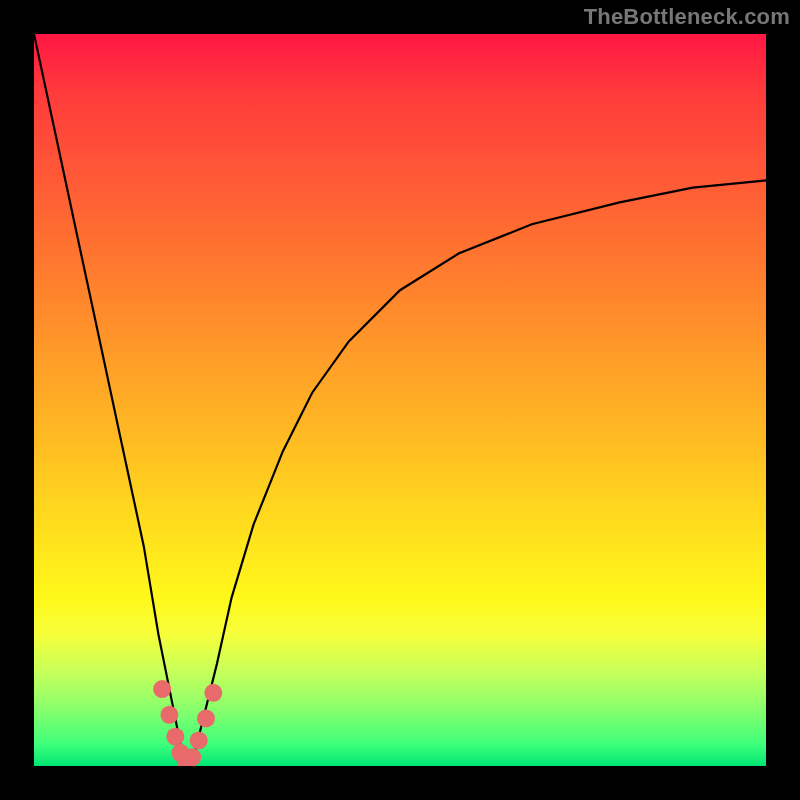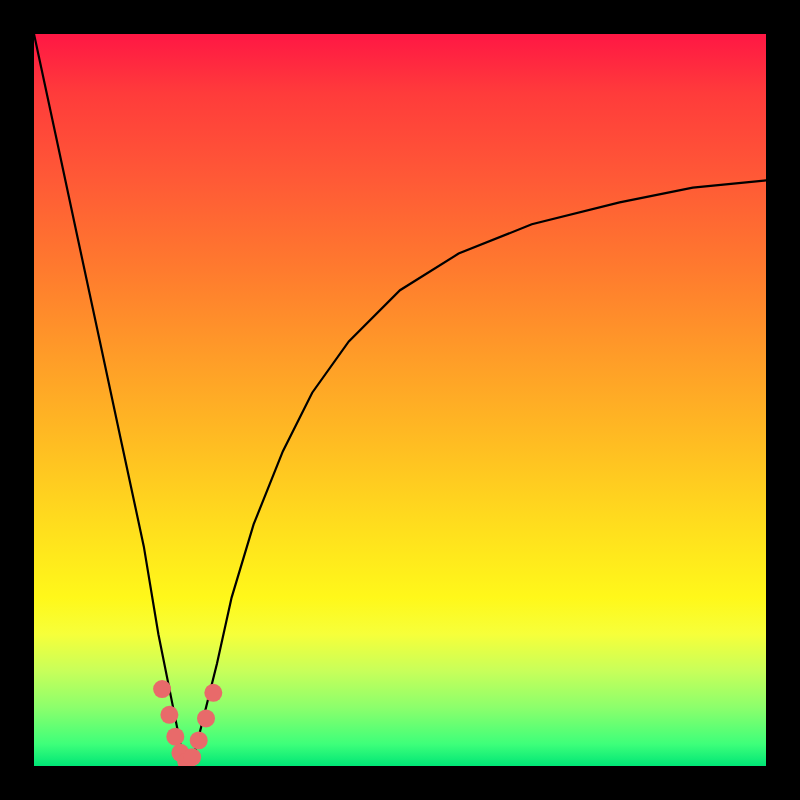--- a/index.html
+++ b/index.html
@@ -57,20 +57,21 @@
     font-weight: 600;
     color: #777;
     letter-spacing: 0.2px;
     user-select: none;
   }
 </style>
 </head>
 <body>
 
 <div class="frame">
+  <div class="watermark">TheBottleneck.com</div>
   <div class="plot">
     <svg viewBox="0 0 732 732">
       <g>
         <path fill="none" stroke="#000000" stroke-width="2.2" stroke-linecap="round" d="M0.0 0.0 L22.0 102.5 L43.9 205.0 L65.9 307.4 L87.8 409.9 L109.8 512.4 L124.4 600.2 L139.1 673.4 L146.4 710.0 L153.7 732.0 L161.0 717.4 L168.4 688.1 L183.0 629.5 L197.6 563.6 L219.6 490.4 L248.9 417.2 L278.2 358.7 L314.8 307.4 L366.0 256.2 L424.6 219.6 L497.8 190.3 L585.6 168.4 L658.8 153.7 L732.0 146.4"></path>
       </g>
       <g>
           <circle cx="128.1" cy="655.1" r="9" fill="#e86a6a"></circle>
           <circle cx="135.4" cy="680.8" r="9" fill="#e86a6a"></circle>
           <circle cx="141.3" cy="702.7" r="9" fill="#e86a6a"></circle>
           <circle cx="146.4" cy="718.8" r="9" fill="#e86a6a"></circle>

